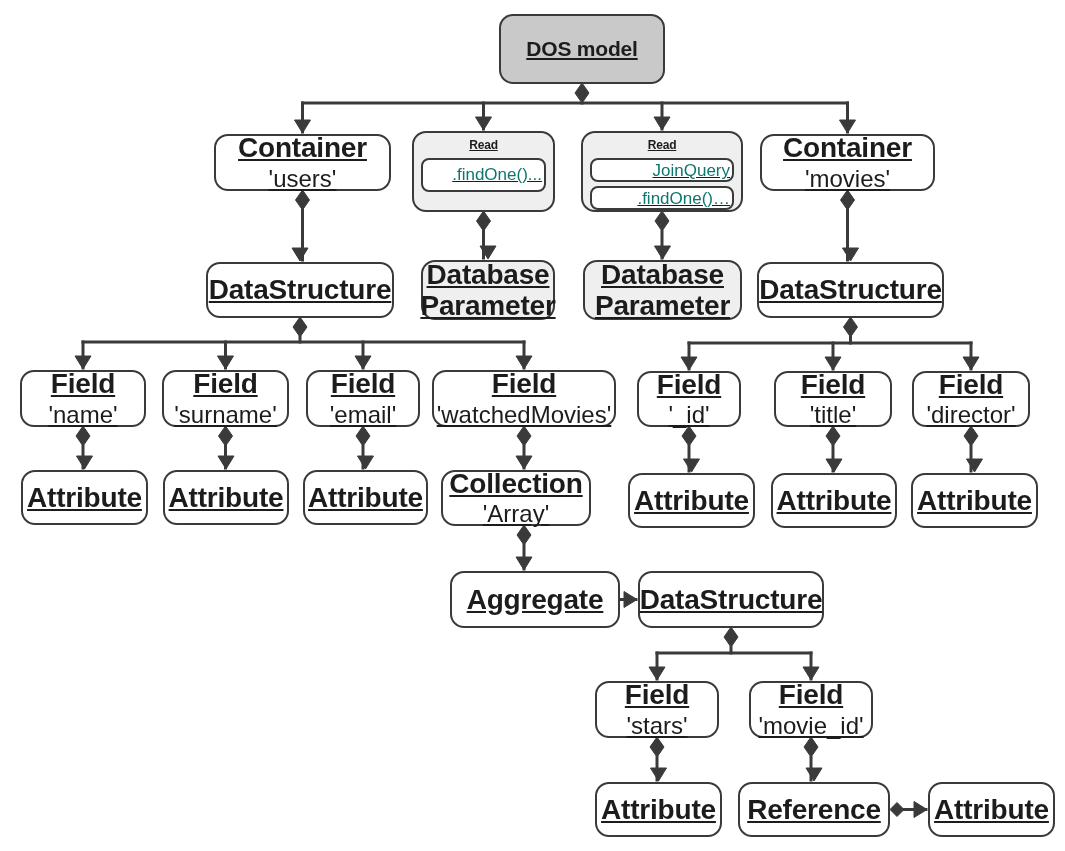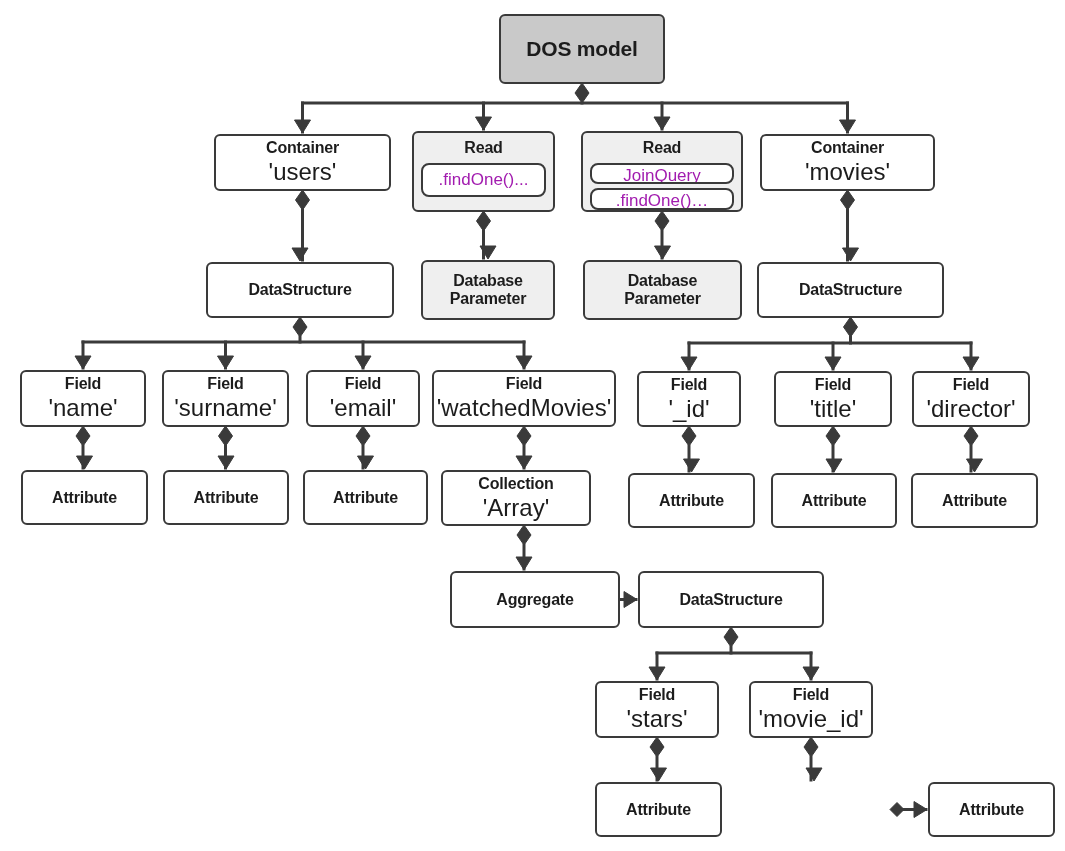--- a/index.html
+++ b/index.html
@@ -21,34 +21,35 @@
     position: absolute;
     left: 0; top: 0;
     width: 1065px;
     height: 851px;
     pointer-events: none;
   }
   .node {
     position: absolute;
     box-sizing: border-box;
     border: 2.5px solid #3a3a3a;
-    border-radius: 6px;
+    border-radius: 14px;
     background: #ffffff;
     display: flex;
     flex-direction: column;
     align-items: center;
     justify-content: center;
     text-align: center;
     color: #1c1c1c;
     line-height: 1.12;
     z-index: 2;
+    text-decoration: underline;
   }
   .node .title {
     font-weight: bold;
-    font-size: 16px;
+    font-size: 28px;
     letter-spacing: -0.2px;
     white-space: nowrap;
   }
   .node .subtitle {
     font-weight: normal;
     font-size: 24px;
     margin-top: 2px;
     white-space: nowrap;
   }
   .node.shaded { background: #efefef; }
@@ -56,31 +57,31 @@
     background: #c9c9c9;
   }
   .node.root .title { font-size: 21px; }
   .node.op {
     justify-content: flex-start;
     padding-top: 6px;
     padding-left: 7px;
     padding-right: 7px;
     gap: 4px;
   }
-  .node.op .title { font-size: 16px; margin-bottom: 2px; }
+  .node.op .title { font-size: 12px; margin-bottom: 2px; }
   .chip {
     box-sizing: border-box;
     width: 100%;
     border: 2px solid #3a3a3a;
     border-radius: 8px;
     background: #ffffff;
     font-size: 17px;
     font-weight: normal;
-    color: #a21caf;
-    text-align: center;
+    color: #0f766e;
+    text-align: right;
     white-space: nowrap;
     overflow: hidden;
   }
   .chip.slim { padding: 0 2px; line-height: 1.35; }
   .chip.tall { padding: 3px 2px; line-height: 1.4; }
 </style>
 </head>
 <body>
 
 <div id="diagram-root">
@@ -281,17 +282,20 @@
     <span class="subtitle">'stars'</span>
   </div>
   <div class="node" style="left: 749px; top: 681px; width: 124px; height: 57px;">
     <span class="title">Field</span>
     <span class="subtitle">'movie_id'</span>
   </div>
 
   <div class="node" style="left: 595px; top: 782px; width: 127px; height: 55px;">
     <span class="title">Attribute</span>
   </div>
+  <div class="node" style="left: 738px; top: 782px; width: 152px; height: 55px;">
+    <span class="title">Reference</span>
+  </div>
   <div class="node" style="left: 928px; top: 782px; width: 127px; height: 55px;">
     <span class="title">Attribute</span>
   </div>
 
 </div>
 
 </body></html>

